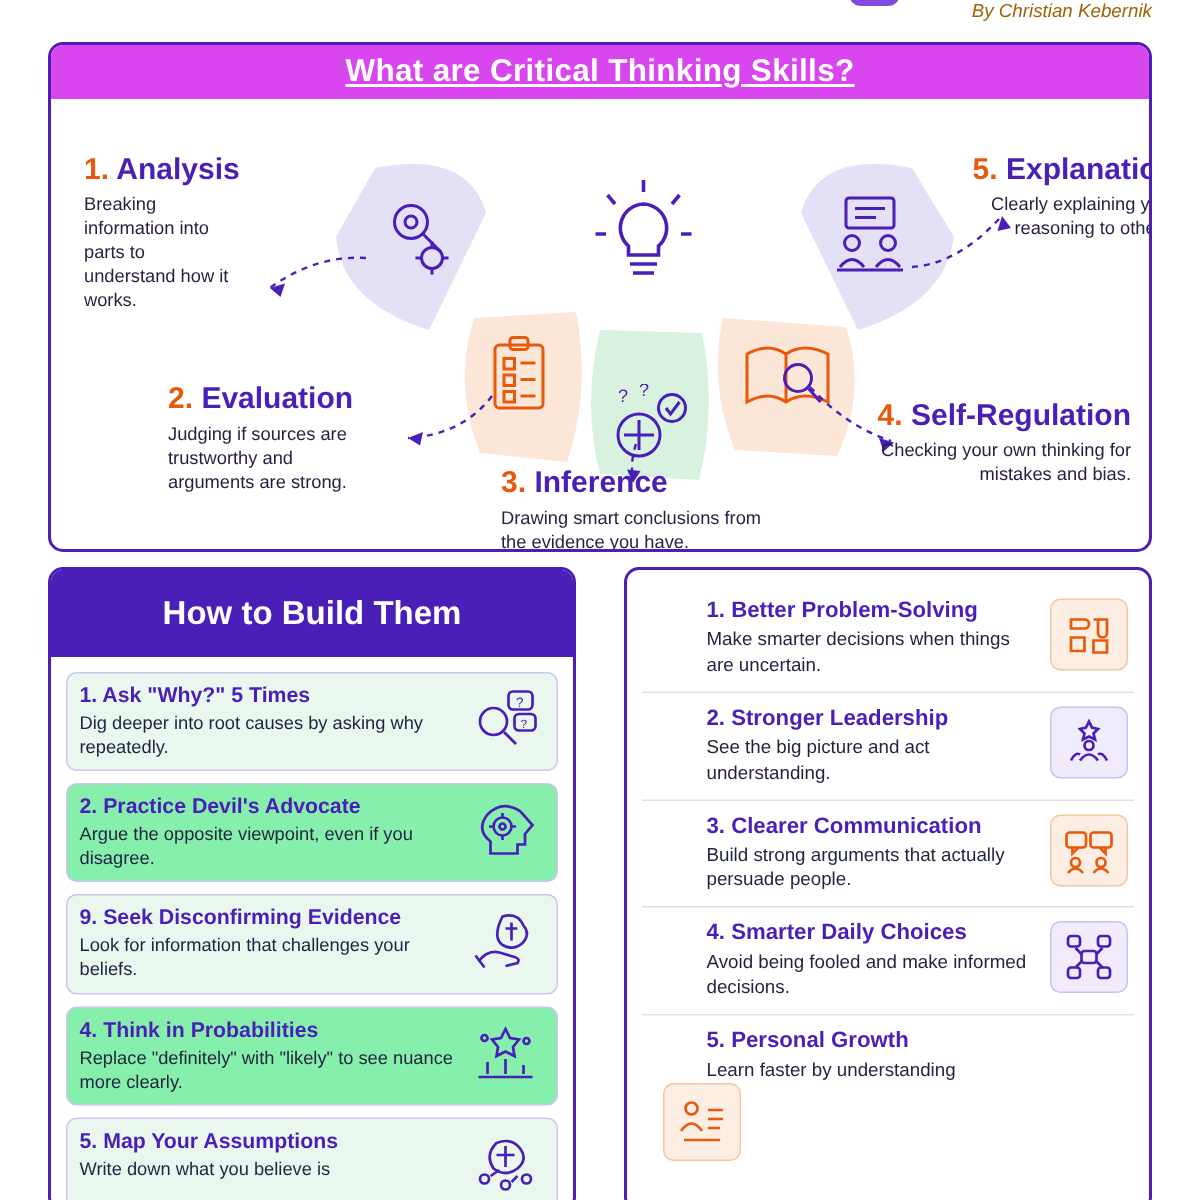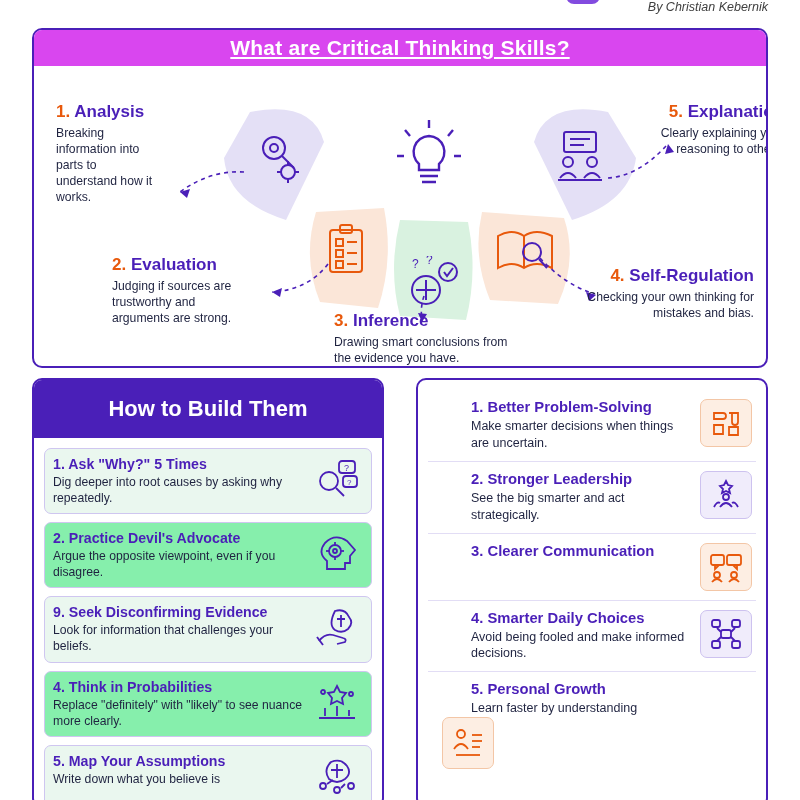--- a/index.html
+++ b/index.html
@@ -9,21 +9,21 @@
     font-family: "Liberation Sans", sans-serif;
     overflow: hidden;
   }
   .page { position: relative; width: 800px; height: 800px; background:#fff; }
 
   
   .byline {
     position:absolute; top:0px; right:32px;
     font-style: italic;
     font-size: 12.5px;
-    color:#404040;
+    color:#a16207;
     text-align:center;
   }
   .byline-dot{
     position:absolute; top:-12px; right:200px;
     width:34px;height:16px;border-radius:8px;background:#6c2bd9;opacity:.85;
   }
 
   
   .hero {
     position:absolute; left:32px; top:28px; width:736px; height:340px;
@@ -38,21 +38,21 @@
 
   
   .petal { position:absolute; }
   .petal svg { display:block; }
 
   
   .bulb { position:absolute; left:355px; top:52px; width:80px; height:80px; }
 
   
   .lab { position:absolute; width:160px; }
-  .lab .num { font-size:17px; font-weight:bold; color:#e8590c; }
+  .lab .num { font-size:20px; font-weight:bold; color:#e8590c; }
   .lab .num .nm { color:#4a1fb8; }
   .lab p { font-size:12.2px; line-height:1.32; color:#1f2340; margin-top:3px; }
 
   .l1 { left:22px; top:36px; }
   .l2 { left:78px; top:189px; }
   .l3 { left:300px; top:245px; width:190px; text-align:left;}
   .l4 { left:520px; top:200px; width:200px; text-align:right;}
   .l5 { left:580px; top:36px; width:170px; text-align:right;}
 
   .arrow { position:absolute; }
@@ -356,35 +356,36 @@
               <path d="M19 6 h9 v9 a3 3 0 0 1 -6 0 v-9"></path>
             <path d="M4 18 h9 v9 h-9z"></path>
               <path d="M19 20 h9 v8 h-9z"></path>
           </svg>
         </div>
       </div>
 
       <div class="rrow">
         <div class="txt">
           <h4>2. Stronger Leadership</h4>
-          <p>See the big smarter and act strategically.</p>
+          <p>See the big picture and act understanding.</p>
         </div>
         <div class="ic icon-sq-p">
           <svg width="32" height="32" viewBox="0 0 32 32" fill="none" stroke="#4a1fb8" stroke-width="1.8">
             <path d="M16 2 l2 4 l4 1 l-3 3 l1 4 l-4 -2 l-4 2 l1 -4 l-3 -3 l4 -1z"></path>
             <circle cx="16" cy="18" r="3"></circle>
               <path d="M10 28 q6 -8 12 0"></path>
             <path d="M4 28 q3 -6 6 -4 M28 28 q-3 -6 -6 -4"></path>
           </svg>
         </div>
       </div>
 
       <div class="rrow">
         <div class="txt">
           <h4>3. Clearer Communication</h4>
+          <p>Build strong arguments that actually persuade people.</p>
         </div>
         <div class="ic icon-sq-o">
           <svg width="34" height="32" viewBox="0 0 34 32" fill="none" stroke="#e8590c" stroke-width="1.8">
             <rect x="2" y="4" width="13" height="10" rx="2"></rect>
               <path d="M6 14 v4 l4 -4"></path>
             <rect x="18" y="4" width="14" height="10" rx="2"></rect>
               <path d="M28 14 v4 l-4 -4"></path>
             <circle cx="8" cy="24" r="3"></circle>
               <path d="M3 31 q5 -6 10 0"></path>
             <circle cx="25" cy="24" r="3"></circle>

